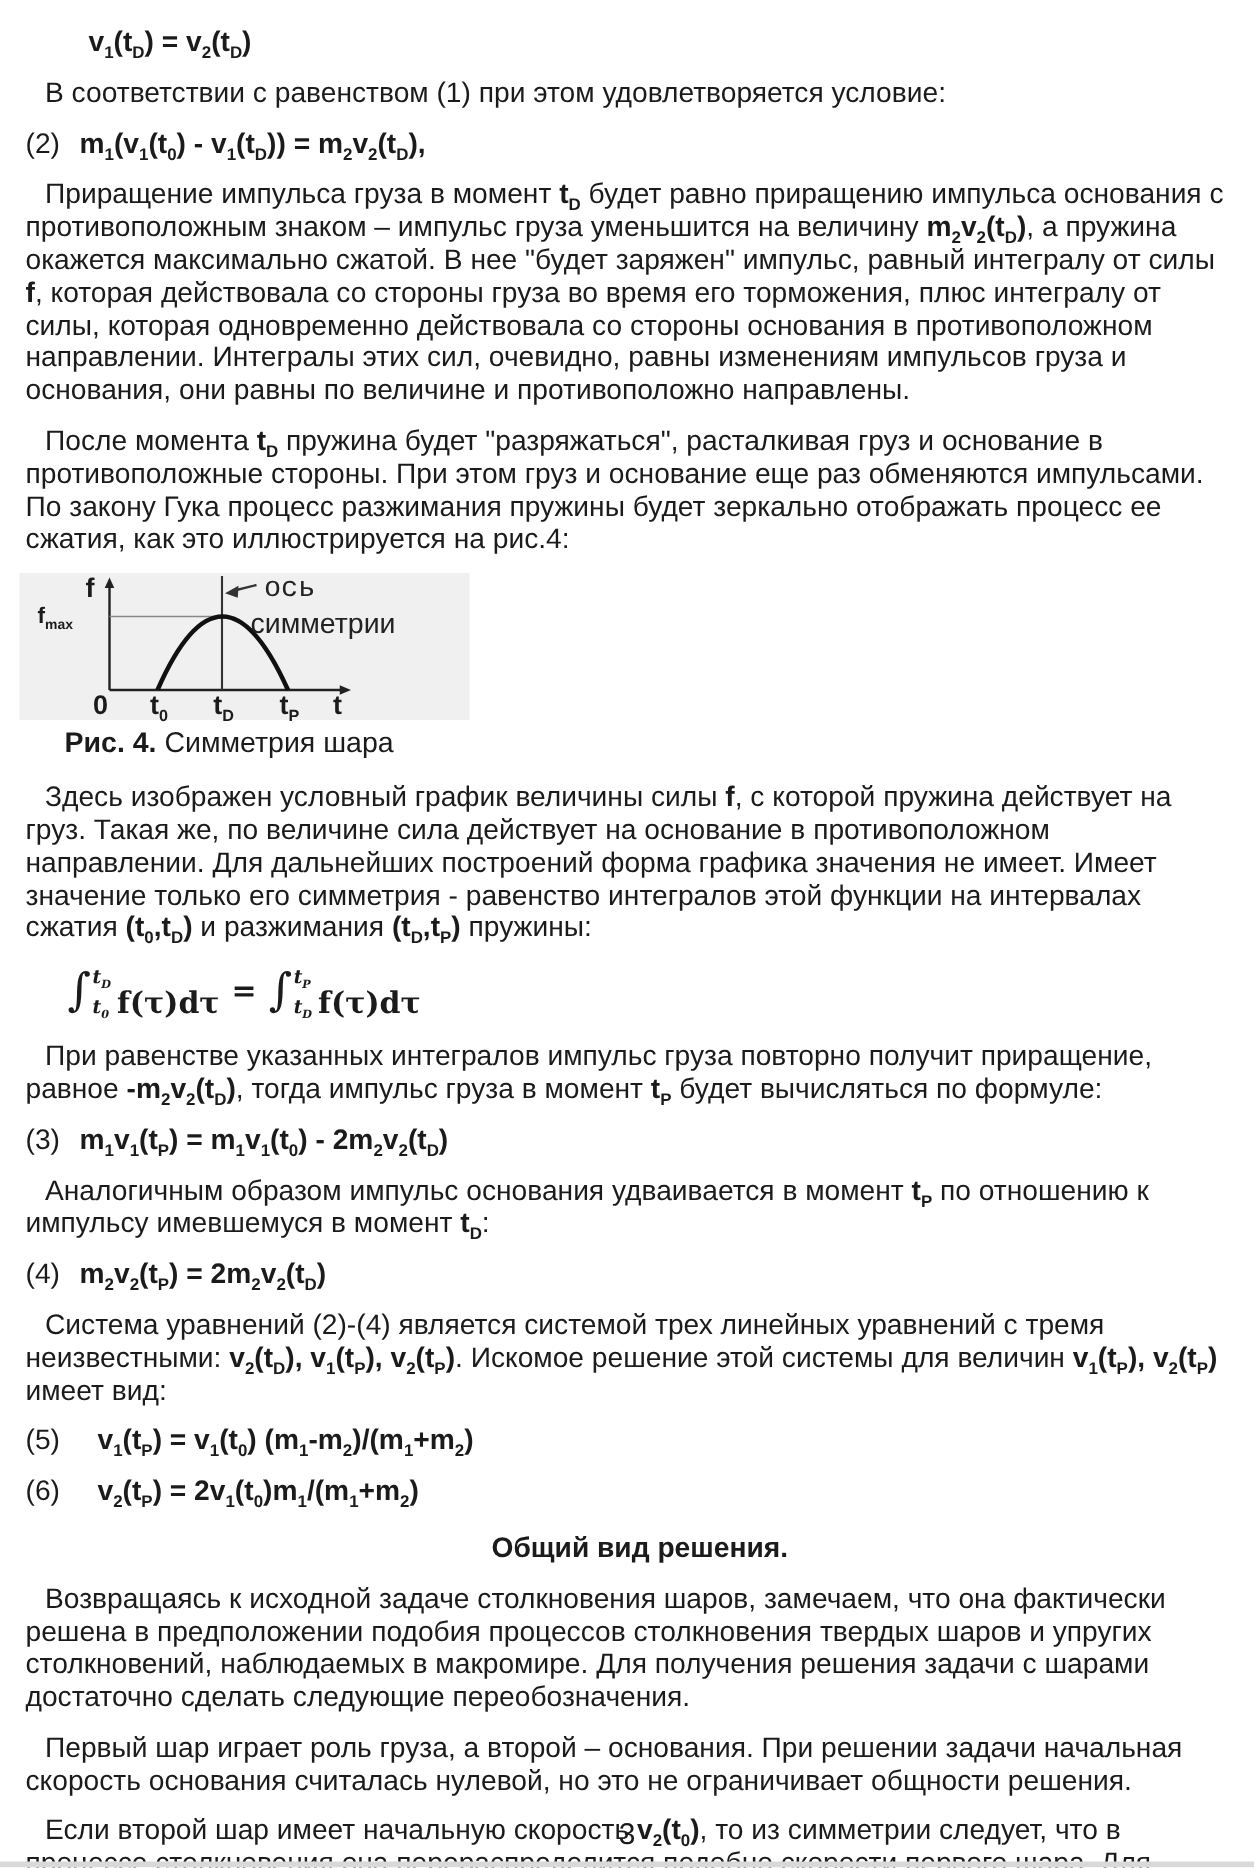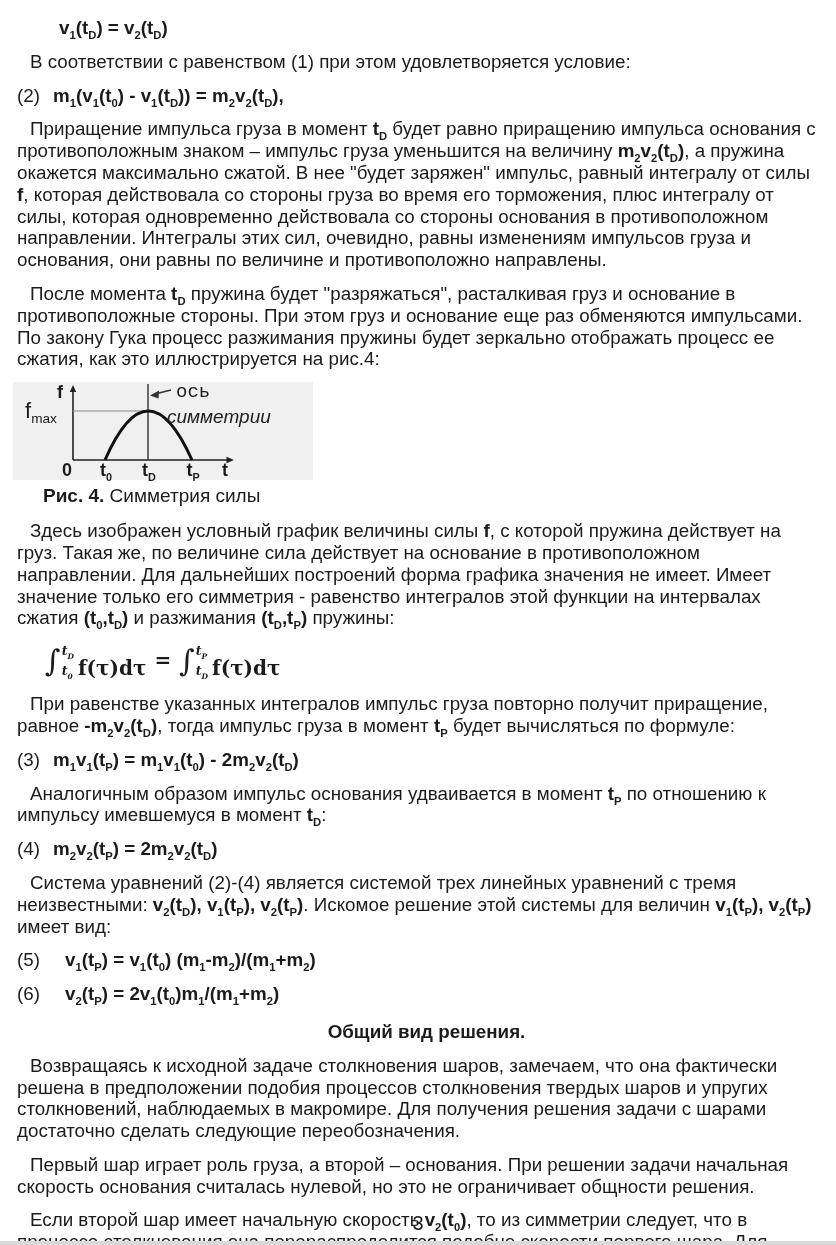--- a/index.html
+++ b/index.html
@@ -19,24 +19,24 @@
   .lead-eq{font-weight:bold;padding-left:42px;}
   .head{font-weight:bold;text-indent:20px;margin-top:16px;text-align:center;}
   sub{font-size:60%;line-height:0;}
   b{font-weight:bold;}
 
   
   .fig{position:relative;width:300px;height:98px;margin:3px 0 0 8px;background:#f0f0f0;}
   .fig svg{position:absolute;left:0;top:0;}
   .fl{position:absolute;white-space:nowrap;}
   .f-axis{left:44px;top:0px;font-weight:bold;font-size:18px;}
-  .fmax{left:12px;top:18px;font-weight:normal;font-size:22px;}
+  .fmax{left:12px;top:18px;font-weight:bold;font-size:15px;}
   .fmax sub{font-size:62%;}
   .osy1{left:163px;top:0px;font-size:19px;color:#222;font-family:Liberation Mono, monospace;}
-  .osy2{left:154px;top:24px;font-size:19px;color:#222;font-style:italic;}
+  .osy2{left:154px;top:24px;font-size:19px;color:#222;}
   .xl{top:78px;font-weight:bold;font-size:18px;transform:translateX(-50%);}
   .x0{left:54px;} .x1{left:93px;} .x2{left:136px;} .x3{left:180px;} .x4{left:212px;}
   .caption{margin:4px 0 2px 38px;font-size:19px;line-height:24px;}
 
   
   .integral{margin:4px 0 4px 40px;height:40px;display:flex;align-items:center;
     font-family:"DejaVu Serif",serif;font-weight:bold;font-size:20px;}
   .int-sign{font-size:30px;font-weight:normal;line-height:1;}
   .int-lims{display:inline-flex;flex-direction:column;justify-content:space-between;
     height:32px;font-size:12.5px;font-style:italic;line-height:1;margin:0 2px 0 1px;}
@@ -79,21 +79,21 @@
     <span class="fl f-axis">f</span>
     <span class="fl fmax">f<sub>max</sub></span>
     <span class="fl osy1">ось</span>
     <span class="fl osy2">симметрии</span>
     <span class="fl xl x0">0</span>
     <span class="fl xl x1">t<sub>0</sub></span>
     <span class="fl xl x2">t<sub>D</sub></span>
     <span class="fl xl x3">t<sub>P</sub></span>
     <span class="fl xl x4">t</span>
   </div>
-  <p class="caption"><b>Рис. 4.</b><span> Симметрия силы</span></p>
+  <p class="caption"><b>Рис. 4.</b><span> Симметрия шара</span></p>
 
   <p class="para">Здесь изображен условный график величины силы <b>f</b>, с которой пружина действует на груз. Такая же, по величине сила действует на основание в противоположном направлении. Для дальнейших построений форма графика значения не имеет. Имеет значение только его симметрия - равенство интегралов этой функции на интервалах сжатия <b>(t<sub>0</sub>,t<sub>D</sub>)</b> и разжимания <b>(t<sub>D</sub>,t<sub>P</sub>)</b> пружины:</p>
 
   <div class="integral">
     <span class="int-sign">∫</span>
       <span class="int-lims">
         <span>t<sub>D</sub></span>
         <span>t<sub>0</sub></span>
       </span>
       <span class="int-body">f(τ)dτ</span>

